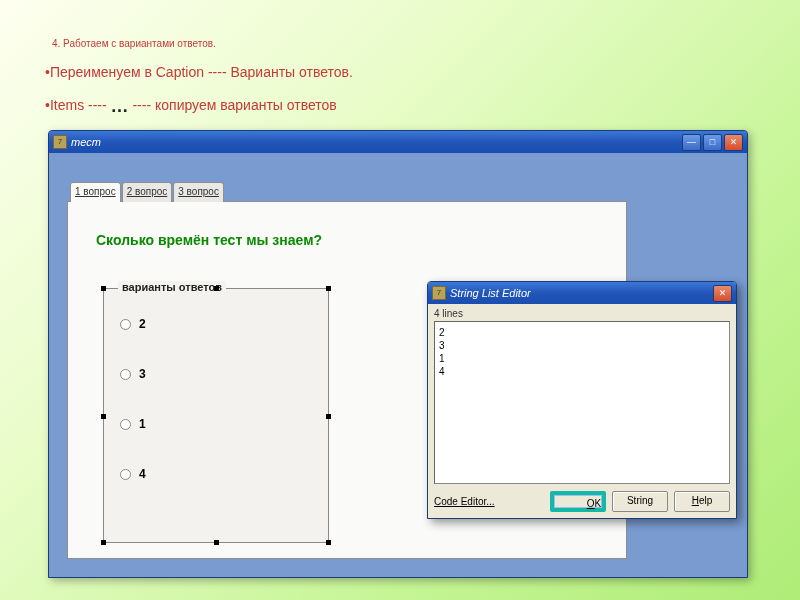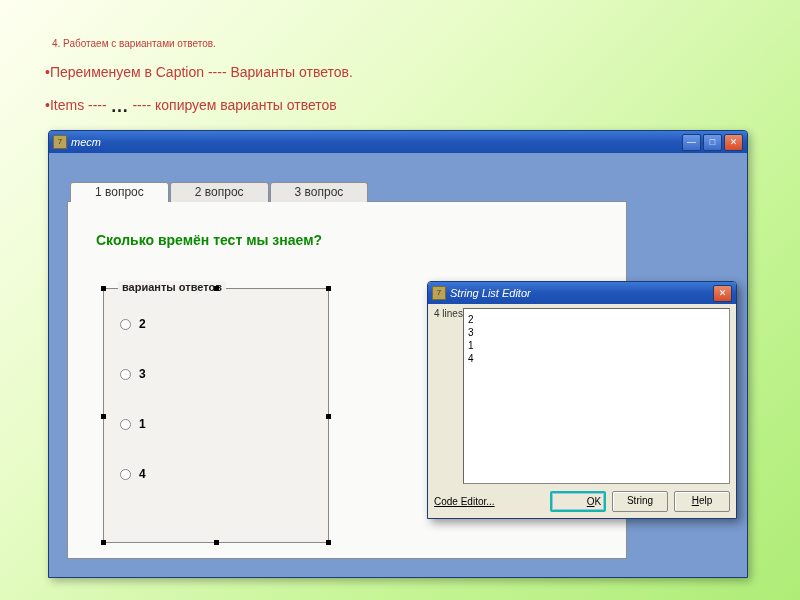--- a/index.html
+++ b/index.html
@@ -63,28 +63,29 @@
   }
 
   .tab-control {
     position: absolute;
     left: 10px; top: 40px; width: 560px; height: 358px;
     background: #fafaf8;
     border: 1px solid #8e8e8e;
   }
   .tab-row { position: absolute; left: 2px; top: -20px; height: 20px; display:flex; gap:1px; }
   .tab {
-    padding: 2px 24px;
+    padding: 2px 4px;
     background: #eae8e4;
     border: 1px solid #8e8e8e;
     border-bottom: none;
-    font-size: 12px;
+    font-size: 10px;
     color: #333;
     border-radius: 3px 3px 0 0;
     line-height: 14px;
+    text-decoration: underline;
   }
   .tab.active { background: #fafaf8; position:relative; z-index:1; }
 
   .question {
     position: absolute;
     left: 28px; top: 30px;
     font-size: 14px;
     font-weight: bold;
     color: #0a8a00;
   }
@@ -124,41 +125,41 @@
     left: 427px; top: 281px;
     width: 310px; height: 238px;
     background: #ece9d8;
     border: 1px solid #1a3d7a;
     box-shadow: 4px 4px 10px rgba(0,0,0,0.4);
     border-radius: 4px 4px 0 0;
     z-index: 10;
   }
   .editor-body {
     position: absolute; left: 6px; right: 6px; top: 26px; bottom: 34px;
-    display:flex; flex-direction:row;
+    display:flex; flex-direction:column;
   }
   .line-count { font-size: 10px; color: #333; margin-bottom: 2px; }
   .list-box {
     flex:1; background: white; border: 1px solid #888;
     border-top-color:#666; border-left-color:#666;
     font-size:10px; padding:4px; color:#000; line-height:1.3;
   }
   .btn-row {
     position:absolute; left:6px; right:6px; bottom:6px;
     display:flex; align-items:center; gap:6px;
   }
   .btn-row .spacer { flex:1; }
   .std-btn {
     min-width:56px; height:21px;
     background: #ece9d8;
     border:1px solid #888; border-radius:2px;
     font-size:10px; color:#000; text-align:center; line-height:18px;
     box-shadow: inset 1px 1px 0 #fff;
   }
-  .std-btn.default { border:2px solid #14b8a6; box-shadow: inset 0 0 0 1px #9ac1f0, inset 1px 1px 0 #fff; padding-left: 32px; }
+  .std-btn.default { border:4px solid #14b8a6; box-shadow: inset 0 0 0 1px #9ac1f0, inset 1px 1px 0 #fff; padding-left: 32px; }
   .link-btn { font-size:10px; color:#000; text-decoration: underline; }
 </style>
 </head>
 <body>
 
 <div class="instr instr1">4. Работаем с вариантами ответов.</div>
 <div class="instr instr2">•Переименуем в Caption ---- Варианты ответов.</div>
 <div class="instr instr3">
   <span>•Items ---- </span><span class="ellipsis">…</span><span> ---- копируем варианты ответов</span>
 </div>

